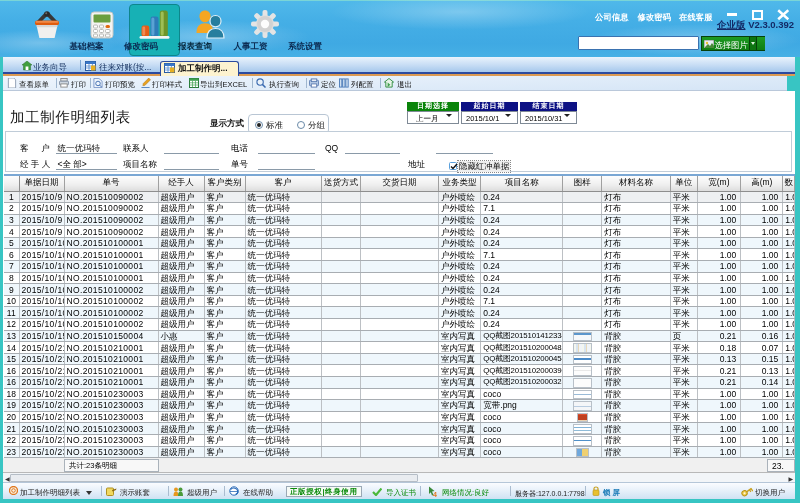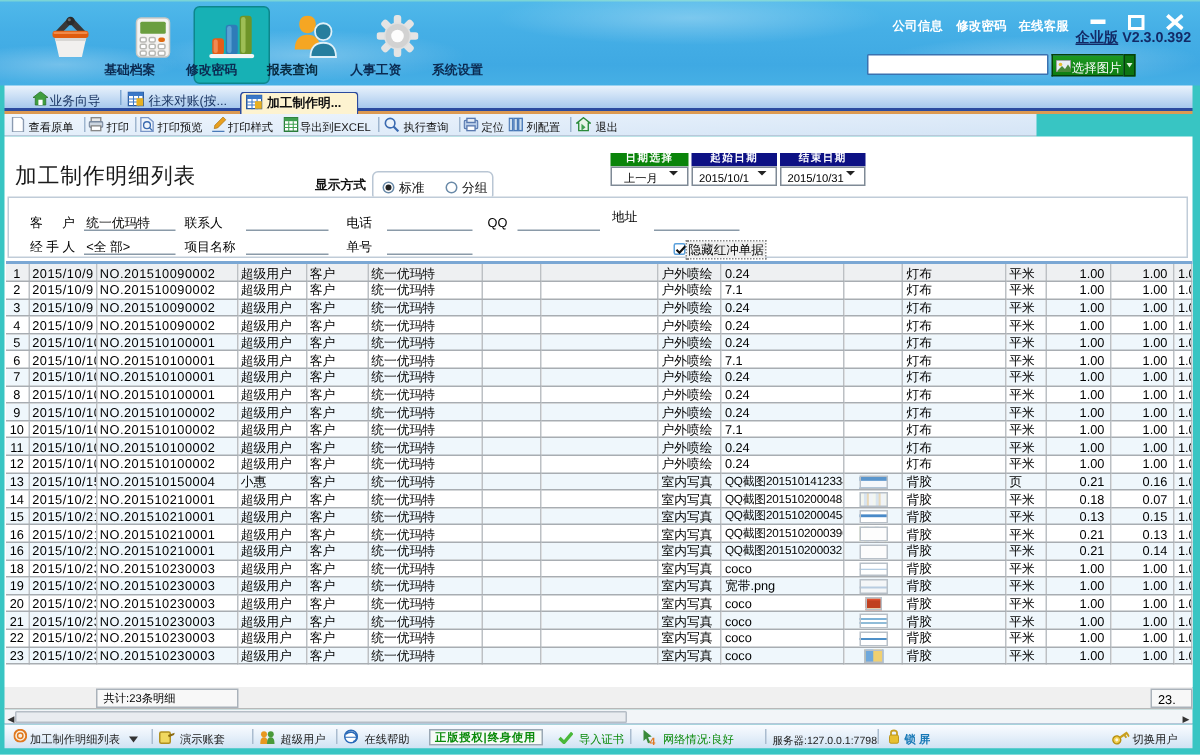--- a/index.html
+++ b/index.html
@@ -10,35 +10,35 @@
 #sky .topline{position:absolute;left:0;top:0;width:800px;height:1px;background:#84dcd2;opacity:.8;}
 .cl{position:absolute;border-radius:50%;background:radial-gradient(closest-side,rgba(255,255,255,.28),rgba(255,255,255,0));}
 
 .toplink{position:absolute;top:12px;color:#fff;font-size:8.3px;font-weight:bold;letter-spacing:.1px;}
 #ver{position:absolute;top:19px;left:717px;color:#132a66;font-size:9.5px;font-weight:bold;}
 
 .navtxt{position:absolute;top:41px;font-size:8.5px;font-weight:bold;color:#0b2b52;white-space:nowrap;padding-left:40px;}
 #selbox{left:129px;top:3.5px;width:51px;height:52px;background:#17b1b5;border:1.5px solid #0d868c;border-radius:4px;}
 
 #srch{left:577.5px;top:35.5px;width:121px;height:14px;background:#fff;border:1px solid #3a72b0;border-radius:1px;}
-#pickbtn{left:701px;top:35.5px;width:48px;height:15px;background:linear-gradient(180deg,#1d9a22,#0e7d12);border:1.5px solid #06400a;border-right:none;}
+#pickbtn{left:701px;top:35.5px;width:64px;height:15px;background:linear-gradient(180deg,#1d9a22,#0e7d12);border:1.5px solid #06400a;border-right:none;}
 #pickbtn span{position:absolute;left:12.5px;top:3px;color:#fff;font-size:8.3px;white-space:nowrap;}
 #pickdrop{left:749px;top:35.5px;width:8px;height:15px;background:#0d7511;border:1.5px solid #06400a;border-left:1px solid #06400a;}
 #pickdrop:after{content:"";position:absolute;left:0.8px;top:5px;border-left:2.5px solid transparent;border-right:2.5px solid transparent;border-top:3px solid #d8f0d8;}
 
 
 #tabbar{left:3px;top:57px;width:792px;height:15px;background:linear-gradient(180deg,#eaf3fc 0%,#c6dcf4 55%,#a6c8ec 100%);}
 #tabnavy{left:3px;top:72px;width:792px;height:2px;background:#2b4a9e;}
 #taborange{left:3px;top:74px;width:792px;height:1.5px;background:#dc9a52;}
 .tab{position:absolute;font-size:8.5px;color:#15305e;white-space:nowrap;}
 .tabsep{position:absolute;top:60px;width:1px;height:10px;background:#7fa8d4;}
 #activetab{left:160px;top:60.5px;width:79px;height:15px;background:#fdf3d0;border:1px solid #2b4a9e;border-bottom:none;border-radius:3px 3px 0 0;z-index:3;}
 
 
-#toolbar{left:3px;top:75.5px;width:688px;height:15px;background:linear-gradient(178deg,#eef5fd,#d5e5f6);border-bottom:1px solid #bac8da;}
+#toolbar{left:3px;top:75.5px;width:784px;height:15px;background:linear-gradient(178deg,#eef5fd,#d5e5f6);border-bottom:1px solid #bac8da;}
 .tbtn{position:absolute;top:4px;font-size:7.5px;color:#111;white-space:nowrap;}
 .tsep{position:absolute;top:2px;width:1px;height:10px;background:#9fb6cf;}
 .ticon{position:absolute;top:2.5px;width:10px;height:10px;}
 
 #content{left:3px;top:90.5px;width:792px;height:367px;background:#fff;}
 
 #title{left:10px;top:108px;font-size:14.5px;color:#1a1a1a;white-space:nowrap;letter-spacing:.6px;}
 #dispmode{left:210px;top:118px;font-size:8.5px;color:#111;font-weight:bold;}
 #radiobox{left:248px;top:114px;width:81px;height:20px;background:#fff;border:1px solid #b9c6d4;border-radius:4px;font-size:8.5px;color:#111;}
 .rad{position:absolute;top:5.5px;width:8px;height:8px;border:1px solid #6a8aa8;border-radius:50%;background:#fff;}
@@ -308,21 +308,21 @@
 <div id="gbox" class="abs"></div>
 <div class="flabel" style="left:20px;top:142.5px;">客   户</div>
 <div class="fval" style="left:57.5px;top:142.5px;">统一优玛特</div>
 <div class="fline" style="left:56px;top:152.5px;width:61px;"></div>
 <div class="flabel" style="left:123px;top:142.5px;">联系人</div>
 <div class="fline" style="left:164px;top:152.5px;width:55px;"></div>
 <div class="flabel" style="left:231px;top:142.5px;">电话</div>
 <div class="fline" style="left:258px;top:152.5px;width:57px;"></div>
 <div class="flabel" style="left:325px;top:142.5px;">QQ</div>
 <div class="fline" style="left:345px;top:152.5px;width:55px;"></div>
-<div class="flabel" style="left:408px;top:139px;">地址</div>
+<div class="flabel" style="left:408px;top:159px;">地址</div>
 <div class="fline" style="left:436px;top:152.5px;width:57px;"></div>
 <div class="flabel" style="left:20px;top:158.5px;">经 手 人</div>
 <div class="fval" style="left:57.5px;top:158.5px;">&lt;全 部&gt;</div>
 <div class="fline" style="left:56px;top:168.5px;width:61px;"></div>
 <div class="flabel" style="left:123px;top:158.5px;">项目名称</div>
 <div class="fline" style="left:164px;top:168.5px;width:55px;"></div>
 <div class="flabel" style="left:231px;top:158.5px;">单号</div>
 <div class="fline" style="left:258px;top:168.5px;width:57px;"></div>
 <div class="abs" style="left:448.5px;top:162px;width:8px;height:8px;background:#fff;border:1px solid #5aa0dc;border-radius:1.5px;"></div>
 <svg class="abs" style="left:449.5px;top:163px;" width="8" height="7" viewBox="0 0 8 7">
@@ -344,20 +344,38 @@
         <col style="width:42.3px">
         <col style="width:82px">
         <col style="width:39px">
         <col style="width:68.5px">
         <col style="width:26.8px">
         <col style="width:43.7px">
         <col style="width:42px">
         <col style="width:12px">
       </colgroup>
       <tbody>
+        <tr>
+          <th></th>
+          <th>单据日期</th>
+          <th>单号</th>
+          <th>经手人</th>
+          <th>客户类别</th>
+          <th>客户</th>
+          <th>送货方式</th>
+          <th>交货日期</th>
+          <th>业务类型</th>
+          <th>项目名称</th>
+          <th>图样</th>
+          <th>材料名称</th>
+          <th>单位</th>
+          <th>宽(m)</th>
+          <th>高(m)</th>
+          <th>数</th>
+        </tr>
         <tr class="first">
           <td class="rn">1</td>
           <td>2015/10/9</td>
           <td>NO.201510090002</td>
           <td>超级用户</td>
           <td>客户</td>
           <td>统一优玛特</td>
           <td></td>
           <td></td>
           <td>户外喷绘</td>

